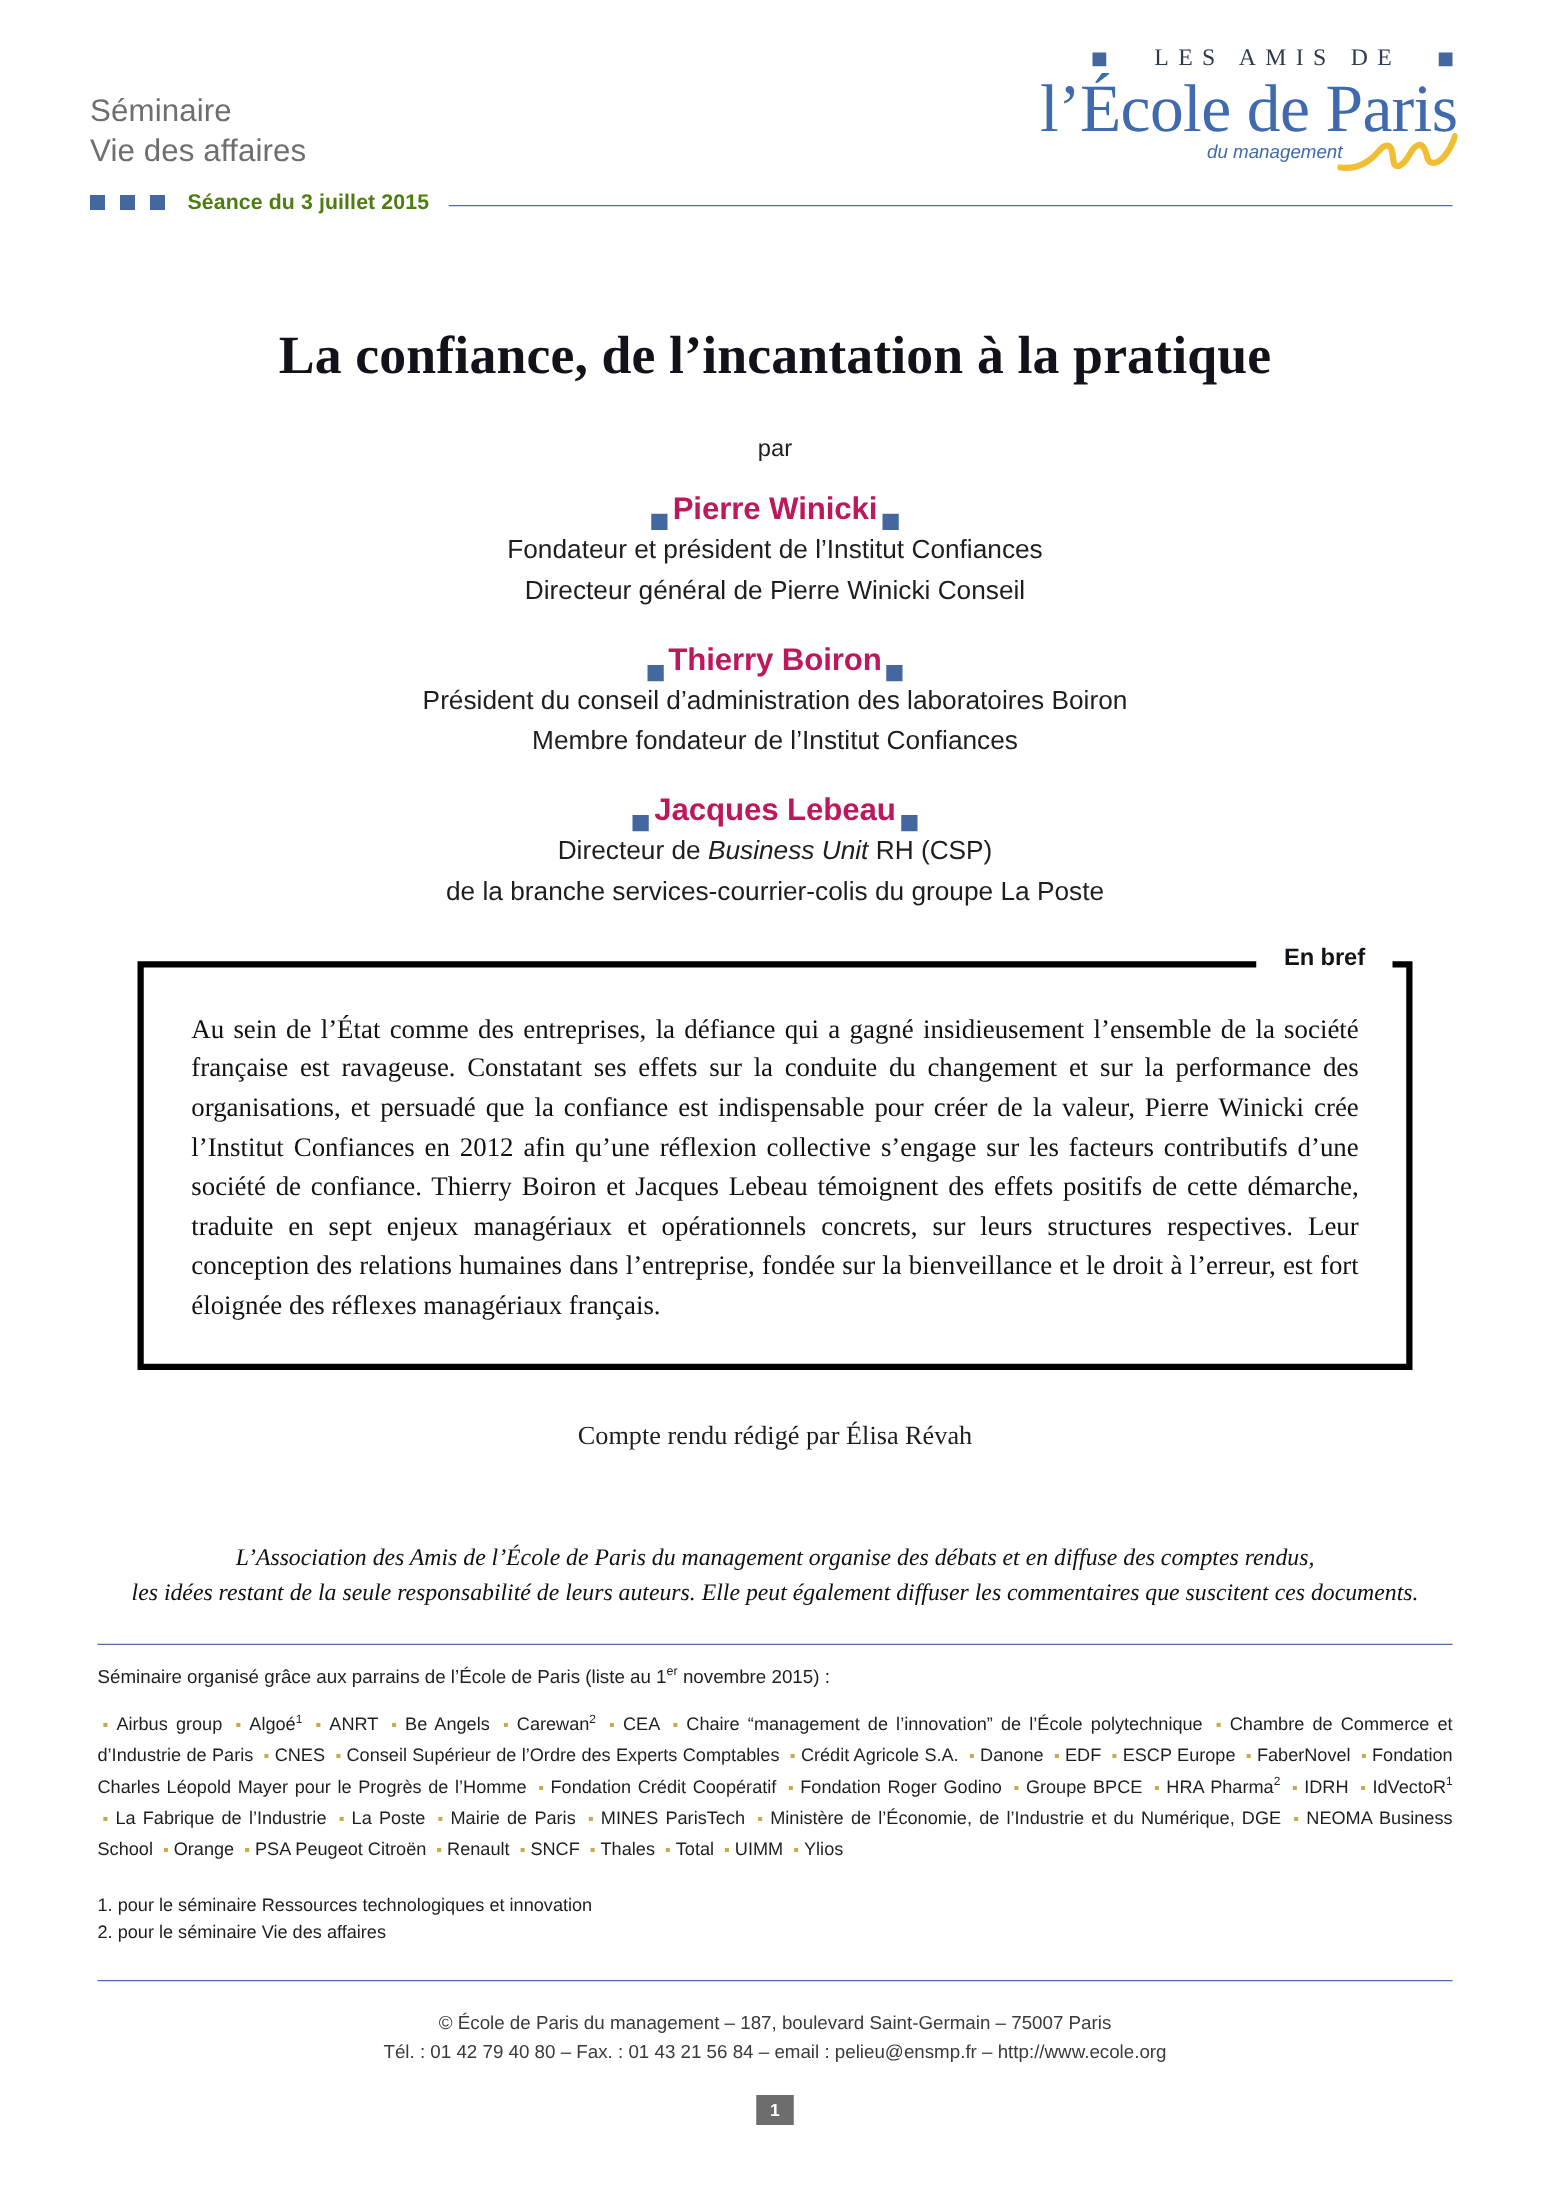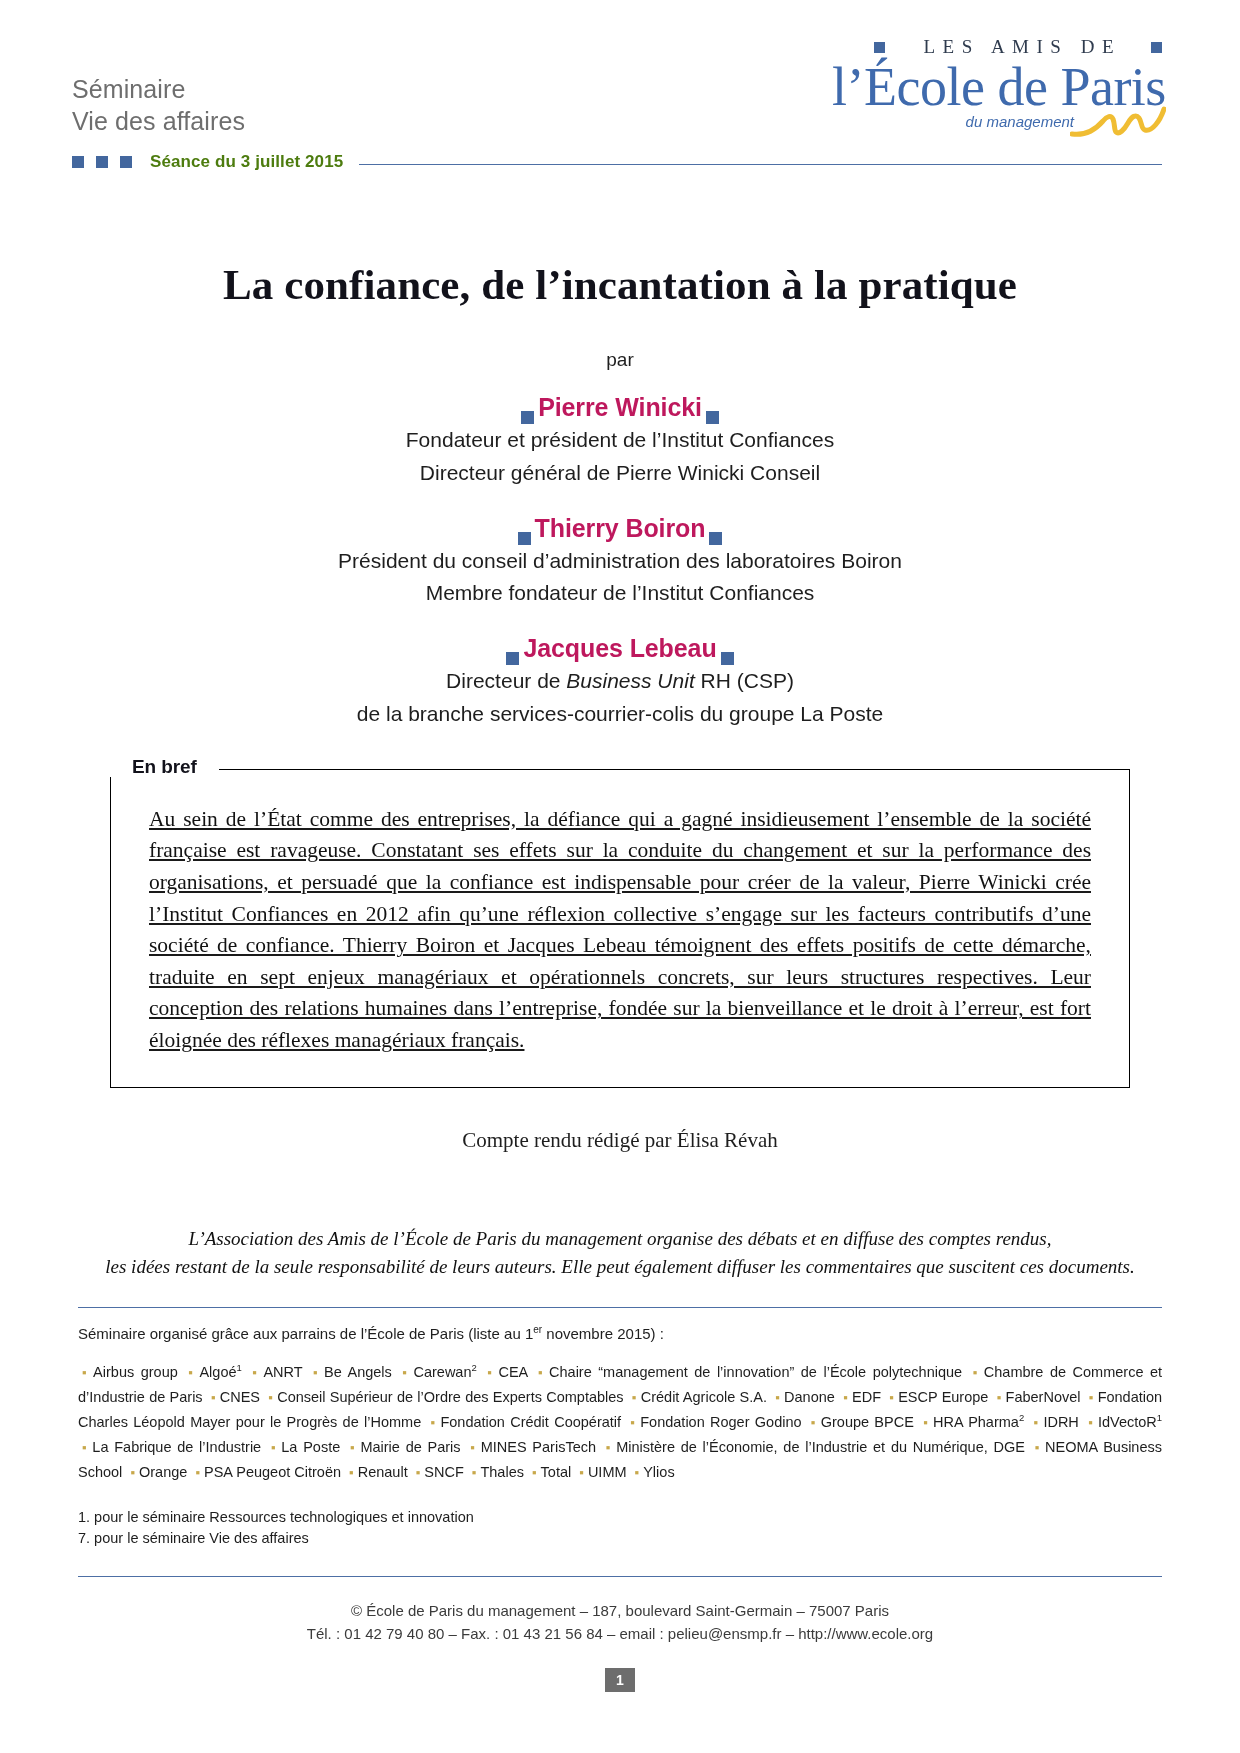--- a/index.html
+++ b/index.html
@@ -189,36 +189,35 @@
 
   
   .enbref-wrap {
     margin: 40px 110px 0 110px;
     position: relative;
   }
   .enbref-legend {
     position: absolute;
     top: -13px;
     left: 0;
-    right: 0;
-    text-align: left;
+    right: 16px;
+    text-align: right;
     pointer-events: none;
   }
   .enbref-legend span {
     background: #ffffff;
     padding: 0 22px;
     font-size: 19px;
     font-weight: 700;
     color: #12121b;
     letter-spacing: -0.1px;
   }
   .enbref-box {
-    border: 1px solid #000000;
+    border: 5px solid #000000;
     padding: 34px 38px 30px 38px;
-    text-decoration: underline;
   }
   .enbref-text {
     font-family: "Liberation Serif", serif;
     font-size: 21.5px;
     line-height: 1.47;
     color: #121212;
     text-align: justify;
     text-justify: inter-word;
     margin: 0;
     hyphens: none;
@@ -404,21 +403,21 @@
 
   <div class="sponsors">
     <div class="sponsors-intro">
       <span>Séminaire organisé grâce aux parrains de l’École de Paris (liste au 1</span><sup>er</sup><span> novembre 2015) :</span>
     </div>
 
     <div class="sponsors-list"><span class="bullet">▪</span><span>Airbus group</span> <span class="bullet">▪</span><span>Algoé<sup>1</sup></span> <span class="bullet">▪</span><span>ANRT</span> <span class="bullet">▪</span><span>Be Angels</span> <span class="bullet">▪</span><span>Carewan<sup>2</sup></span> <span class="bullet">▪</span><span>CEA</span> <span class="bullet">▪</span><span>Chaire “management de l’innovation” de l’École polytechnique</span> <span class="bullet">▪</span><span>Chambre de Commerce et d’Industrie de Paris</span> <span class="bullet">▪</span><span>CNES</span> <span class="bullet">▪</span><span>Conseil Supérieur de l’Ordre des Experts Comptables</span> <span class="bullet">▪</span><span>Crédit Agricole S.A.</span> <span class="bullet">▪</span><span>Danone</span> <span class="bullet">▪</span><span>EDF</span> <span class="bullet">▪</span><span>ESCP Europe</span> <span class="bullet">▪</span><span>FaberNovel</span> <span class="bullet">▪</span><span>Fondation Charles Léopold Mayer pour le Progrès de l’Homme</span> <span class="bullet">▪</span><span>Fondation Crédit Coopératif</span> <span class="bullet">▪</span><span>Fondation Roger Godino</span> <span class="bullet">▪</span><span>Groupe BPCE</span> <span class="bullet">▪</span><span>HRA Pharma<sup>2</sup></span> <span class="bullet">▪</span><span>IDRH</span> <span class="bullet">▪</span><span>IdVectoR<sup>1</sup></span> <span class="bullet">▪</span><span>La Fabrique de l’Industrie</span> <span class="bullet">▪</span><span>La Poste</span> <span class="bullet">▪</span><span>Mairie de Paris</span> <span class="bullet">▪</span><span>MINES ParisTech</span> <span class="bullet">▪</span><span>Ministère de l’Économie, de l’Industrie et du Numérique, DGE</span> <span class="bullet">▪</span><span>NEOMA Business School</span> <span class="bullet">▪</span><span>Orange</span> <span class="bullet">▪</span><span>PSA Peugeot Citroën</span> <span class="bullet">▪</span><span>Renault</span> <span class="bullet">▪</span><span>SNCF</span> <span class="bullet">▪</span><span>Thales</span> <span class="bullet">▪</span><span>Total</span> <span class="bullet">▪</span><span>UIMM</span> <span class="bullet">▪</span><span>Ylios</span> </div>
 
     <div class="footnotes">
       <div>1. pour le séminaire Ressources technologiques et innovation</div>
-      <div>7. pour le séminaire Vie des affaires</div>
+      <div>2. pour le séminaire Vie des affaires</div>
     </div>
   </div>
 
   <div class="footer-rule"></div>
   <div class="footer">
     <div>© École de Paris du management – 187, boulevard Saint-Germain – 75007 Paris</div>
     <div>Tél. : 01 42 79 40 80 – Fax. : 01 43 21 56 84 – email : pelieu@ensmp.fr – http://www.ecole.org</div>
   </div>
   <div class="pagenum">1</div>
 

